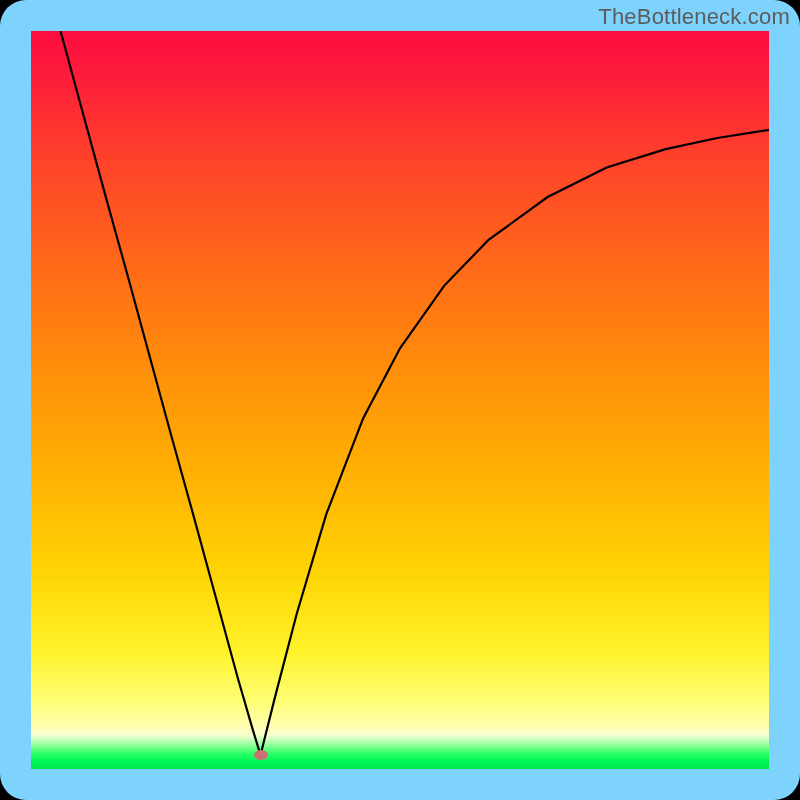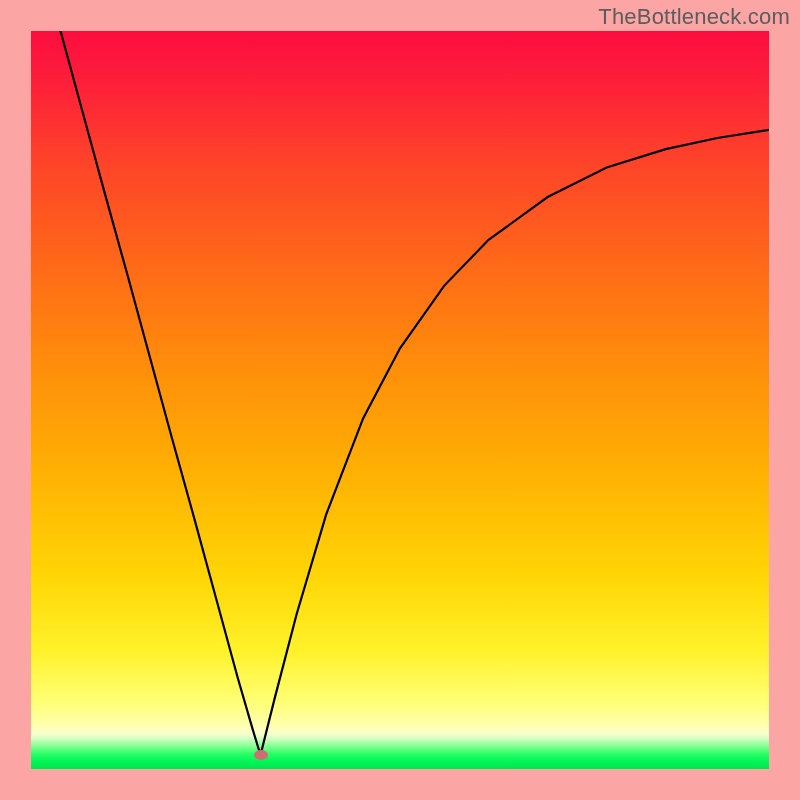--- a/index.html
+++ b/index.html
@@ -8,21 +8,22 @@
     width: 800px;
     height: 800px;
     background: #000000;
     font-family: Arial, Helvetica, sans-serif;
     overflow: hidden;
   }
   .canvas {
     position: relative;
     width: 800px;
     height: 800px;
-    background: #fca5a5;
+    background: #7dd3fc;
+    border-radius: 26px;
   }
   .watermark {
     position: absolute;
     top: 4px;
     right: 10px;
     color: #5c5c5c;
     font-size: 22px;
     font-weight: 500;
     letter-spacing: 0.2px;
     z-index: 20;

